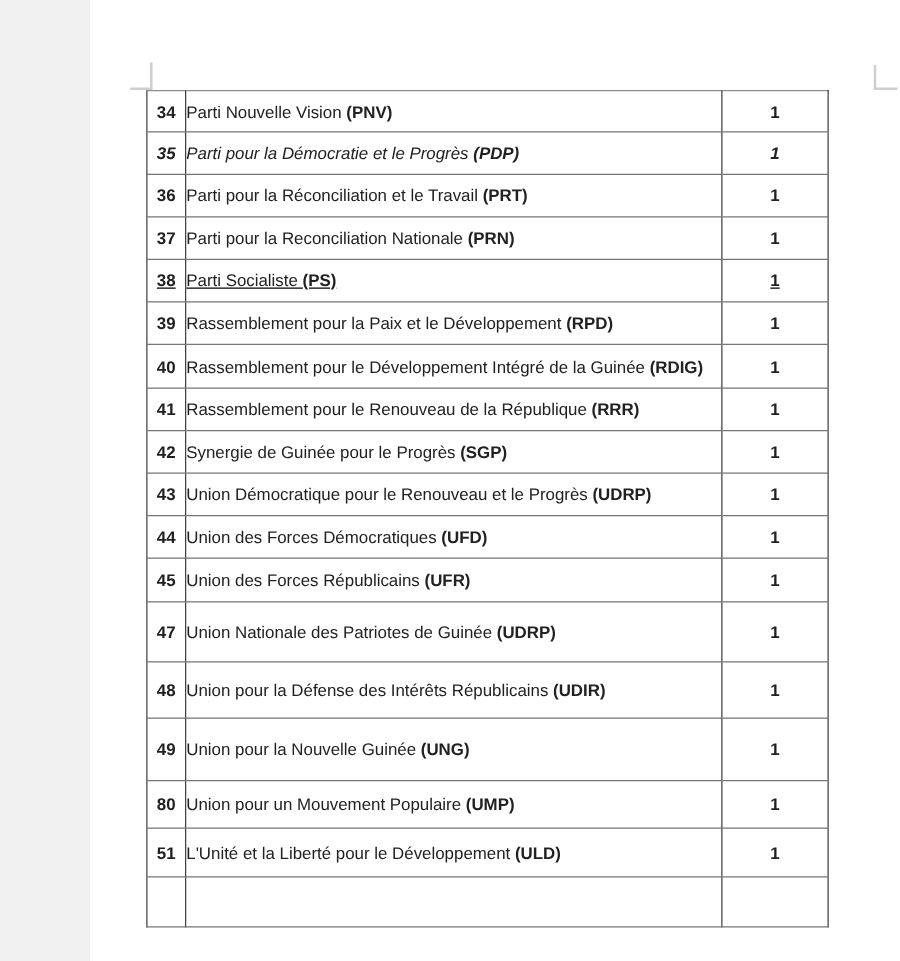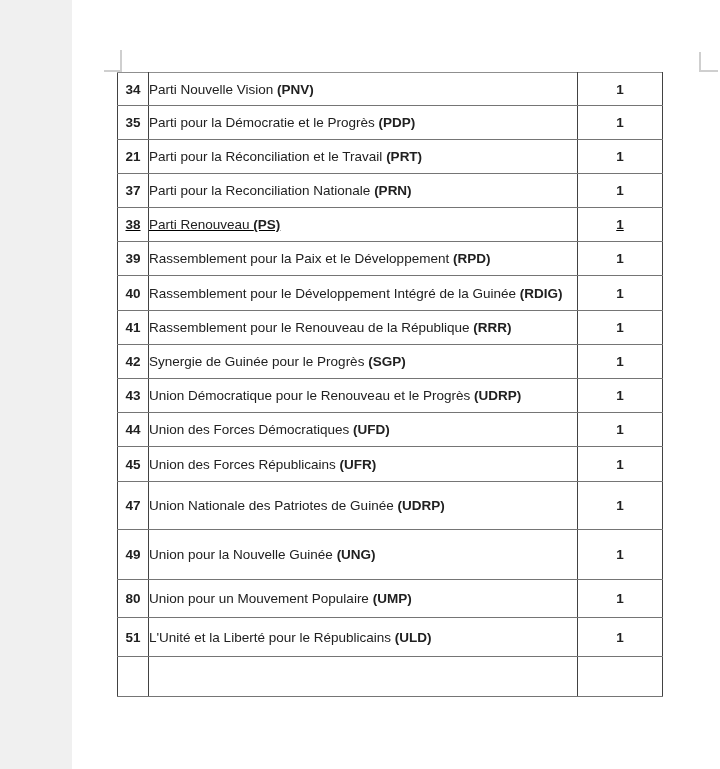--- a/index.html
+++ b/index.html
@@ -85,35 +85,35 @@
       <span>34</span>
     </td>
     <td class="name">
       <span>Parti Nouvelle Vision </span><span class="abbr">(PNV)</span>
     </td>
     <td class="val">
       <span>1</span>
     </td>
   </tr>
 
-  <tr style="height: 34px;">
+  <tr style="height: 34px; font-style: italic;">
     <td class="num">
       <span>35</span>
     </td>
     <td class="name">
       <span>Parti pour la Démocratie et le Progrès </span><span class="abbr">(PDP)</span>
     </td>
     <td class="val">
       <span>1</span>
     </td>
   </tr>
 
   <tr style="height: 34px;">
     <td class="num">
-      <span>21</span>
+      <span>36</span>
     </td>
     <td class="name">
       <span>Parti pour la Réconciliation et le Travail </span><span class="abbr">(PRT)</span>
     </td>
     <td class="val">
       <span>1</span>
     </td>
   </tr>
 
   <tr style="height: 34px;">
@@ -126,21 +126,21 @@
     <td class="val">
       <span>1</span>
     </td>
   </tr>
 
   <tr style="height: 34px; text-decoration: underline;">
     <td class="num">
       <span>38</span>
     </td>
     <td class="name">
-      <span>Parti Renouveau </span><span class="abbr">(PS)</span>
+      <span>Parti Socialiste </span><span class="abbr">(PS)</span>
     </td>
     <td class="val">
       <span>1</span>
     </td>
   </tr>
 
   <tr style="height: 34px;">
     <td class="num">
       <span>39</span>
     </td>
@@ -230,20 +230,31 @@
       <span>47</span>
     </td>
     <td class="name">
       <span>Union Nationale des Patriotes de Guinée </span><span class="abbr">(UDRP)</span>
     </td>
     <td class="val">
       <span>1</span>
     </td>
   </tr>
 
+  <tr style="height: 45px;">
+    <td class="num">
+      <span>48</span>
+    </td>
+    <td class="name">
+      <span>Union pour la Défense des Intérêts Républicains </span><span class="abbr">(UDIR)</span>
+    </td>
+    <td class="val">
+      <span>1</span>
+    </td>
+  </tr>
 
   <tr style="height: 50px;">
     <td class="num">
       <span>49</span>
     </td>
     <td class="name">
       <span>Union pour la Nouvelle Guinée </span><span class="abbr">(UNG)</span>
     </td>
     <td class="val">
       <span>1</span>
@@ -260,21 +271,21 @@
     <td class="val">
       <span>1</span>
     </td>
   </tr>
 
   <tr style="height: 39px;">
     <td class="num">
       <span>51</span>
     </td>
     <td class="name">
-      <span>L'Unité et la Liberté pour le Républicains </span><span class="abbr">(ULD)</span>
+      <span>L'Unité et la Liberté pour le Développement </span><span class="abbr">(ULD)</span>
     </td>
     <td class="val">
       <span>1</span>
     </td>
   </tr>
 
   <tr style="height: 40px;">
     <td class="num">
       <span></span>
     </td>

